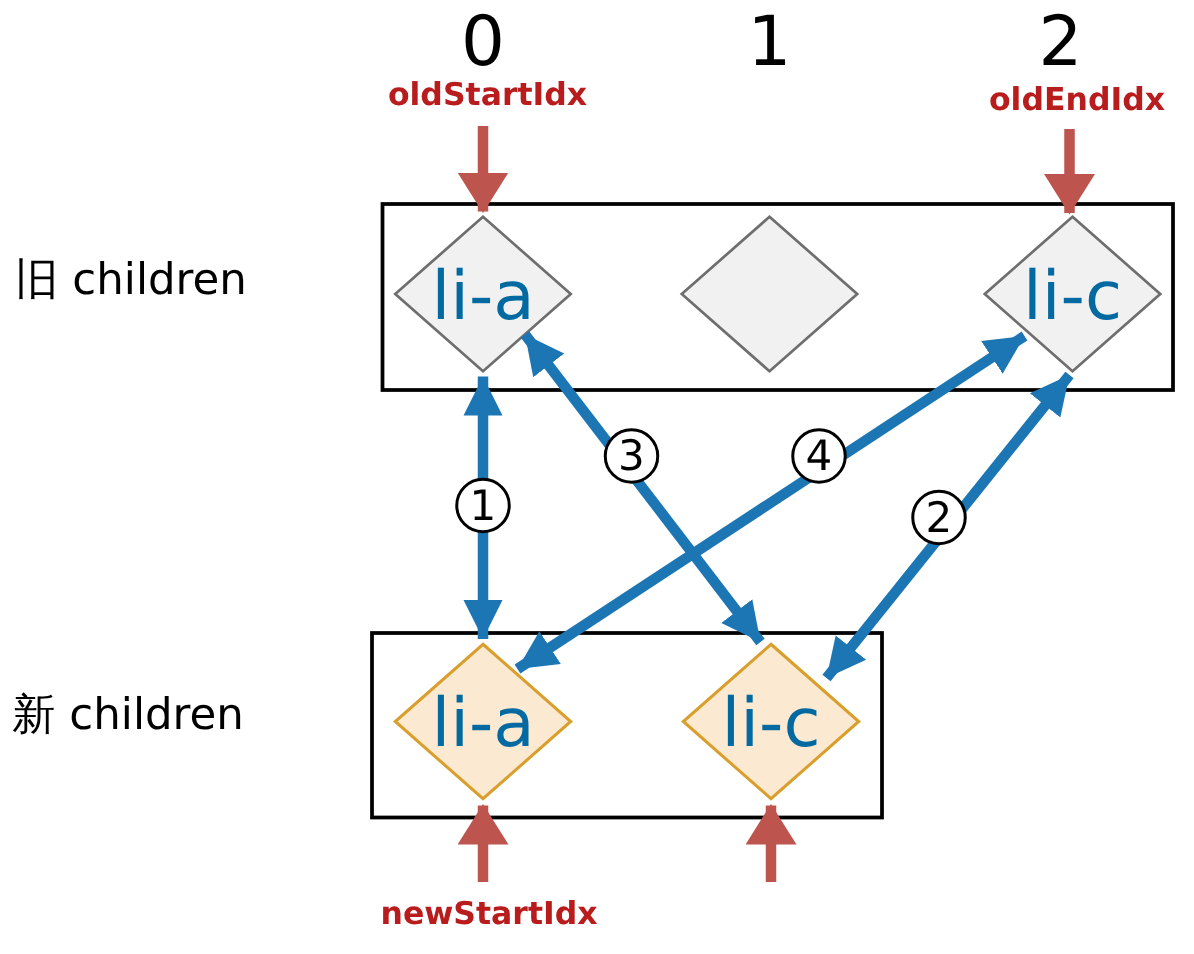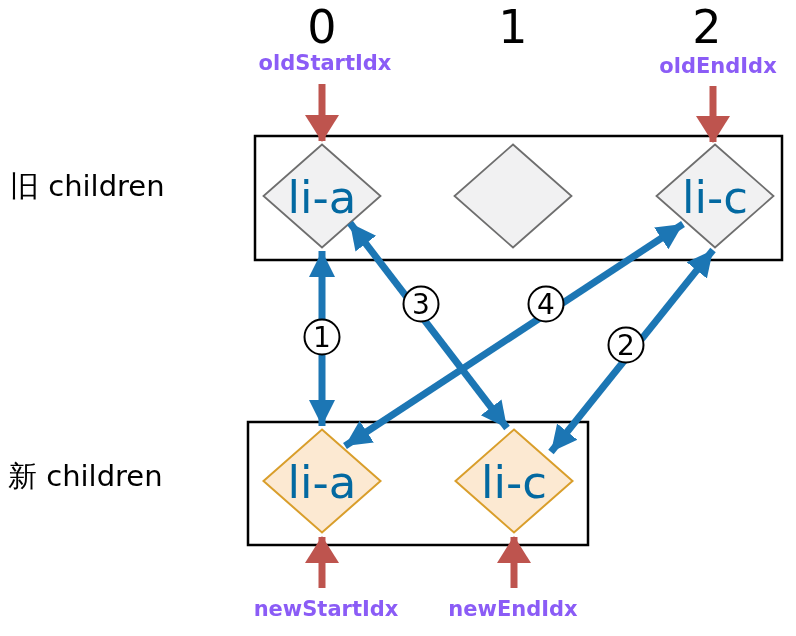--- a/index.html
+++ b/index.html
@@ -7,21 +7,21 @@
     position:relative;width:796px;height:636px;background:#ffffff;
     font-family:"DejaVu Sans","Liberation Sans",sans-serif;overflow:hidden;
   }
   svg.layer{position:absolute;left:0;top:0;}
   .idx{
     position:absolute;transform:translateX(-50%);
     font-size:46px;line-height:50px;color:#000;font-weight:500;
   }
   .ptr{
     position:absolute;transform:translateX(-50%);
-    font-size:21px;line-height:22px;font-weight:bold;color:#8b5cf6;white-space:nowrap;
+    font-size:21px;line-height:22px;font-weight:bold;color:#b91c1c;white-space:nowrap;
   }
   .rowlbl{
     position:absolute;font-size:29px;line-height:31px;color:#000;white-space:nowrap;
   }
   .node-lbl{
     position:absolute;transform:translate(-50%,-50%);
     font-size:45px;color:#0369a1;white-space:nowrap;
   }
   .badge{
     position:absolute;width:37px;height:37px;box-sizing:border-box;
@@ -66,21 +66,20 @@
     <line x1="683" y1="224" x2="345" y2="446" stroke="#1C76B4" stroke-width="7" marker-start="url(#head-blue)" marker-end="url(#head-blue)"></line>
   </svg>
 
   <span class="idx" style="left:322px;top:2px">0</span>
   <span class="idx" style="left:513px;top:2px">1</span>
   <span class="idx" style="left:707px;top:2px">2</span>
 
   <span class="ptr" style="left:325px;top:52px">oldStartIdx</span>
   <span class="ptr" style="left:718px;top:55px">oldEndIdx</span>
   <span class="ptr" style="left:326px;top:598px">newStartIdx</span>
-  <span class="ptr" style="left:513px;top:598px">newEndIdx</span>
 
   <span class="rowlbl" style="left:10px;top:171px">旧 children</span>
   <span class="rowlbl" style="left:8px;top:461px">新 children</span>
 
   <span class="node-lbl" style="left:322px;top:197px">li-a</span>
   <span class="node-lbl" style="left:715px;top:197px">li-c</span>
   <span class="node-lbl" style="left:322px;top:482px">li-a</span>
   <span class="node-lbl" style="left:514px;top:482px">li-c</span>
 
   <span class="badge" style="left:322px;top:337px">1</span>

